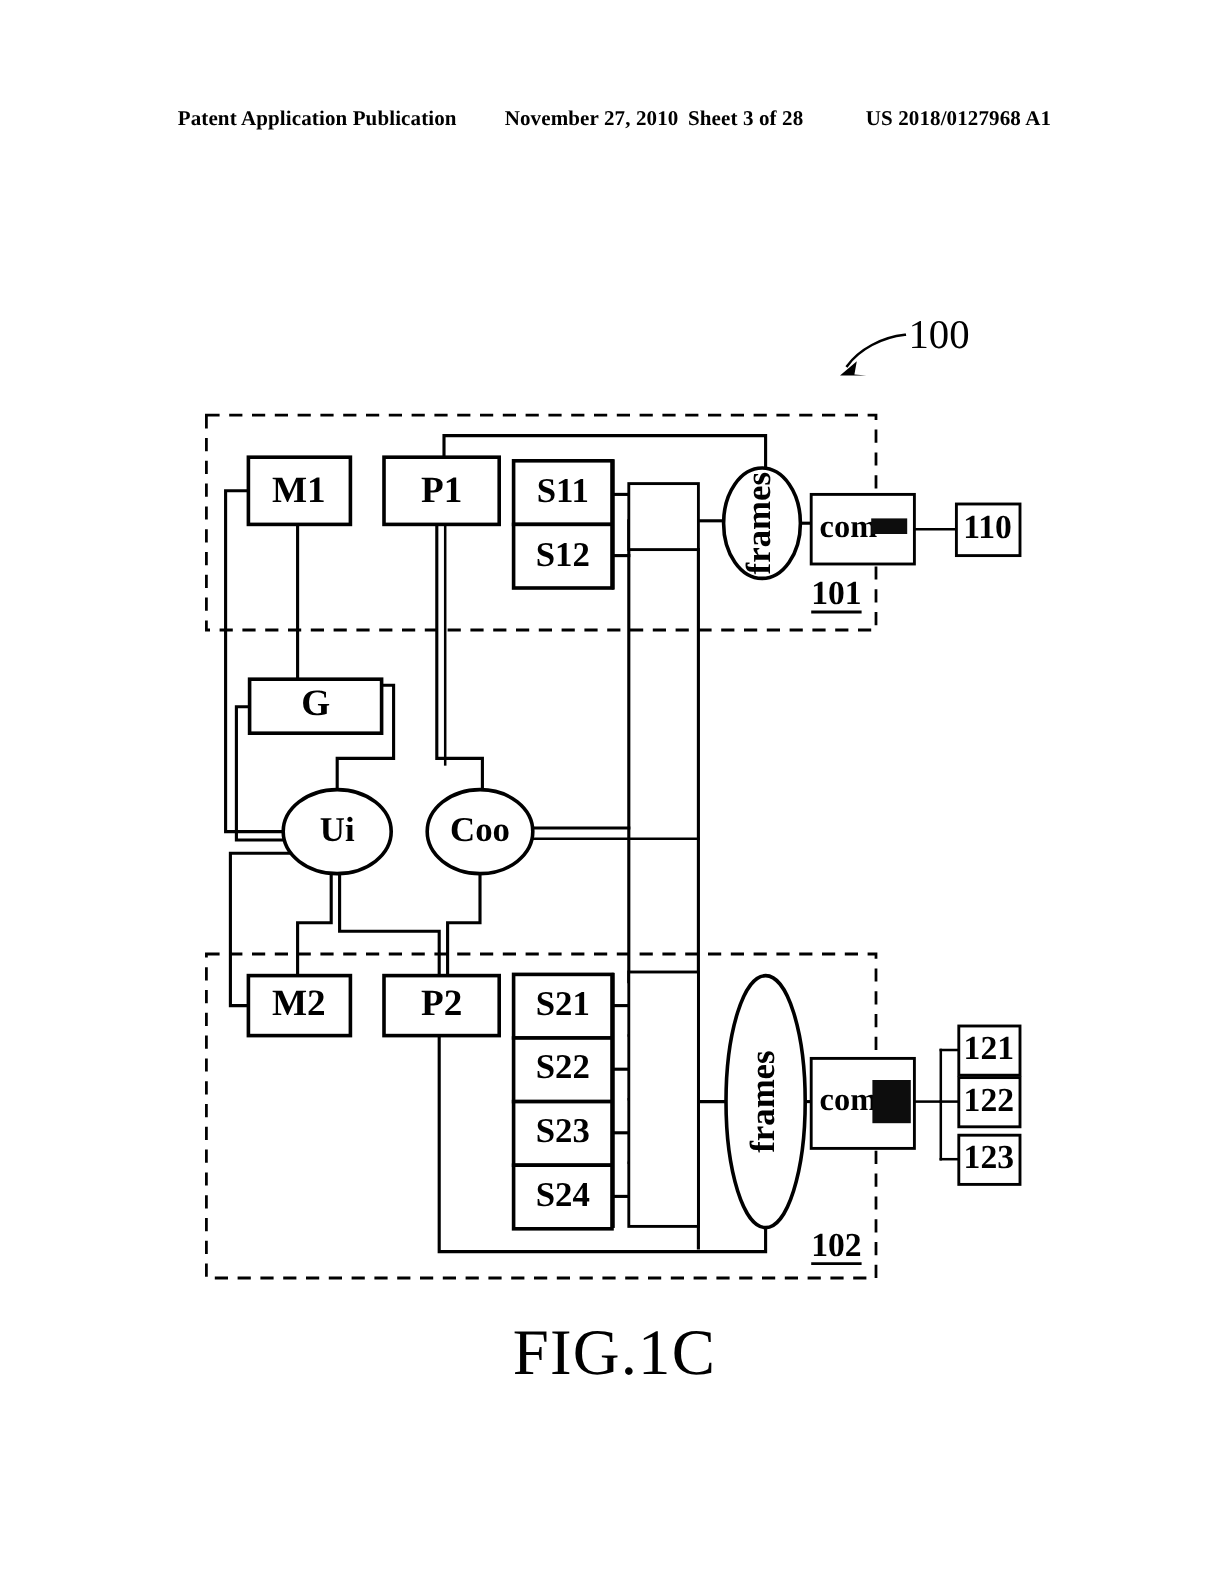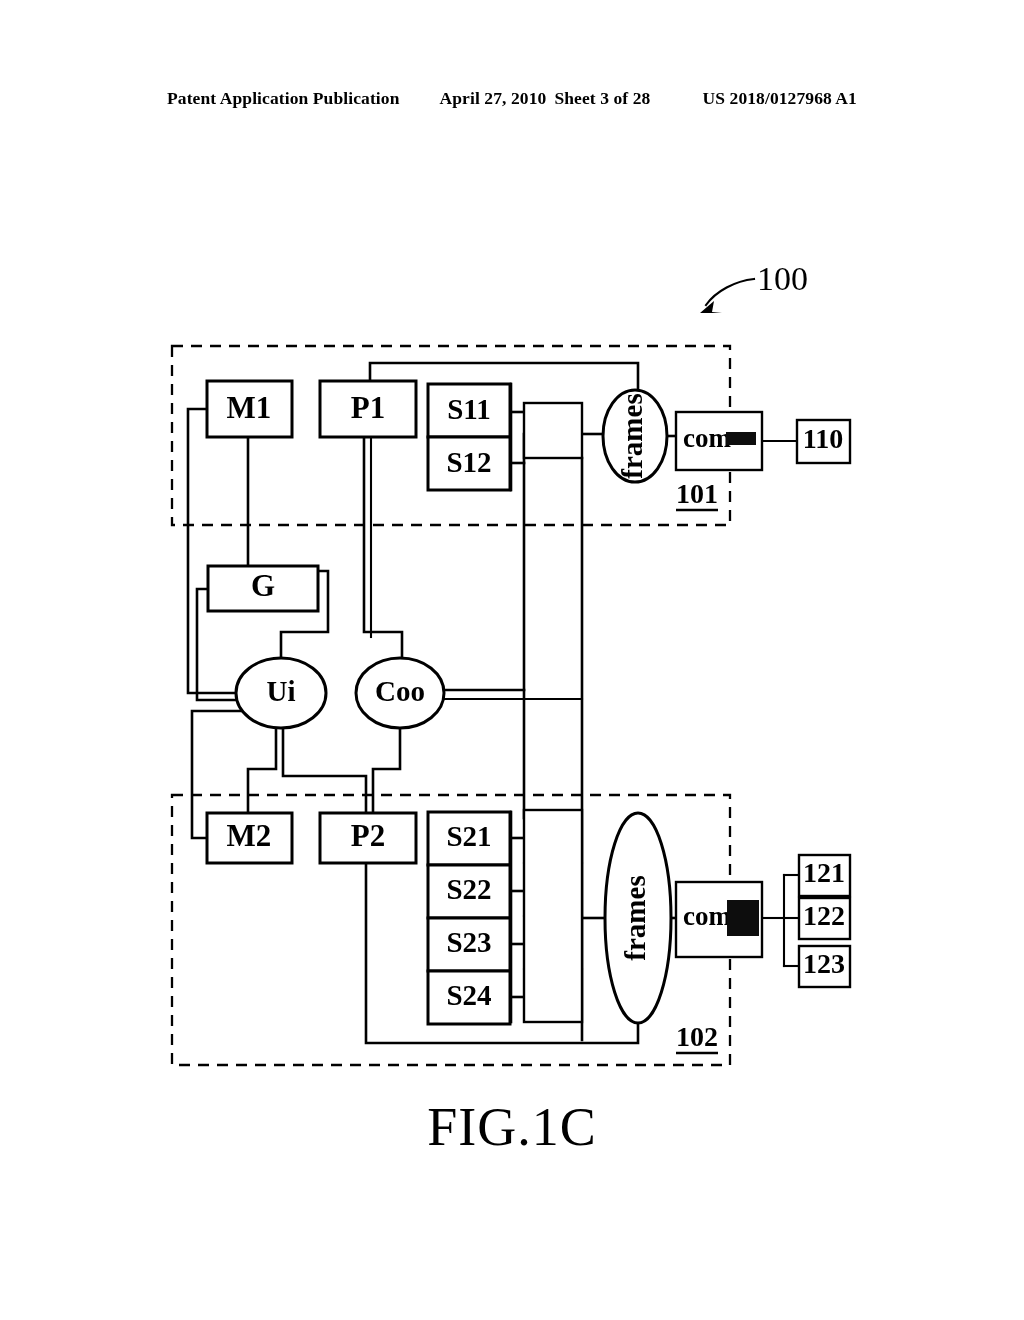--- a/index.html
+++ b/index.html
@@ -118,21 +118,21 @@
   .lbl-callout  { font-family: "Liberation Serif","DejaVu Serif",serif; font-size: 34px; fill:#000; text-anchor: start; }
   .underline-ref { stroke: #000; stroke-width: 2.4; }
 </style>
 </head>
 <body>
 
 <div id="page">
 
   <div class="header">
     <span class="hdr-pub">Patent Application Publication</span>
-    <span class="hdr-date">April 27, 2010</span>
+    <span class="hdr-date">November 27, 2010</span>
     <span class="hdr-sheet">Sheet 3 of 28</span>
     <span class="hdr-num">US 2018/0127968 A1</span>
   </div>
 
   <svg id="diagram" viewBox="0 0 1024 1320">
 
     <rect class="dashed-region" x="172" y="346" width="558" height="179"></rect>
     <rect class="dashed-region" x="172" y="795" width="558" height="270"></rect>
 
     <path class="wire" d="M 370,404 L 370,363 L 638,363 L 638,392"></path>

